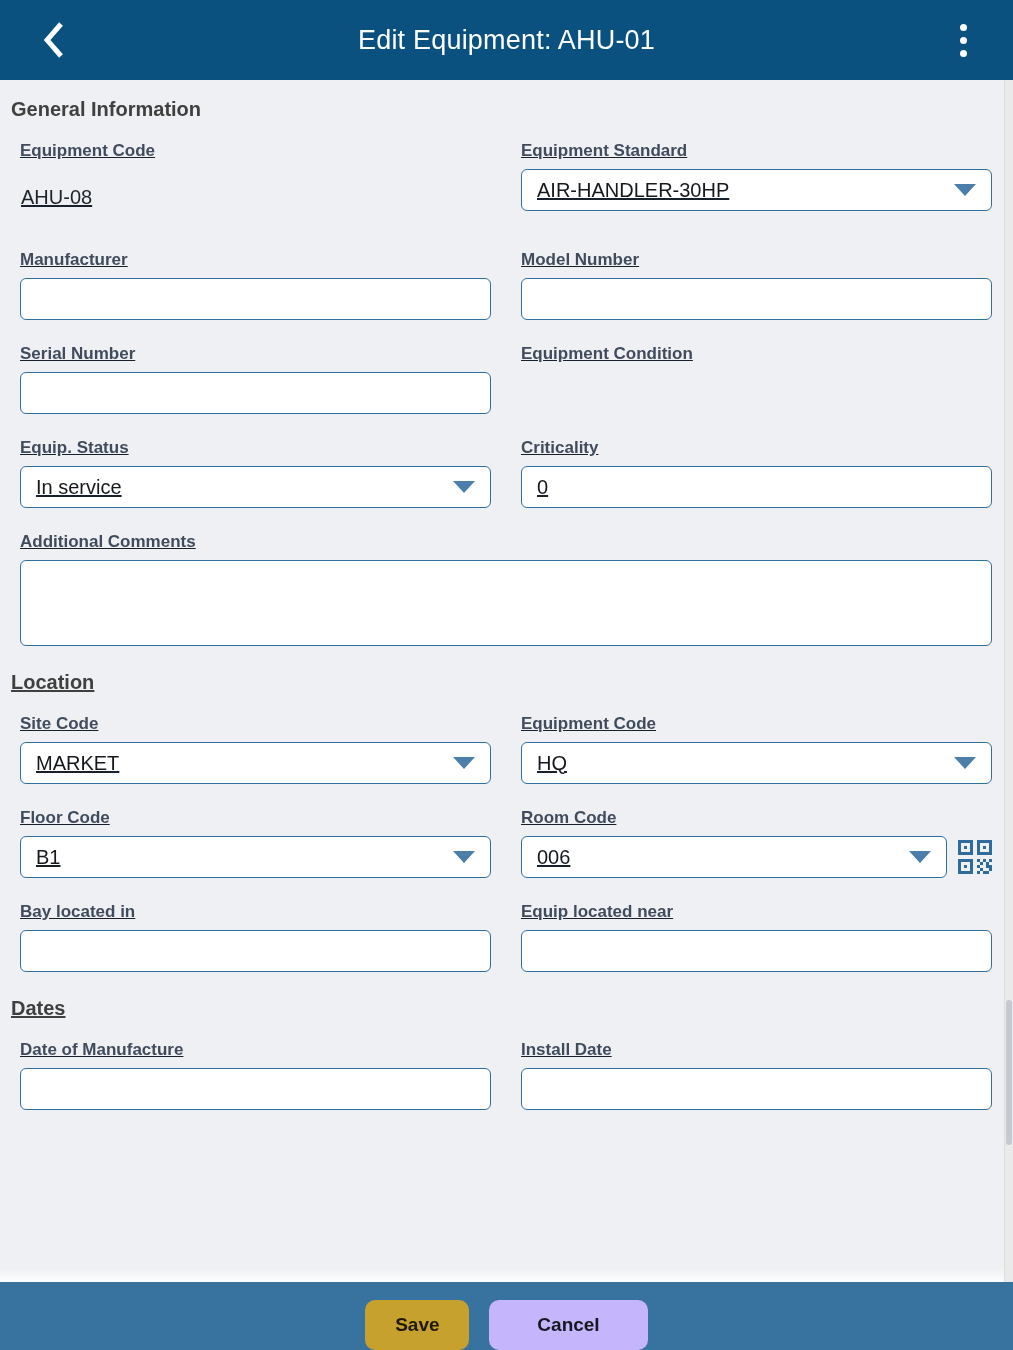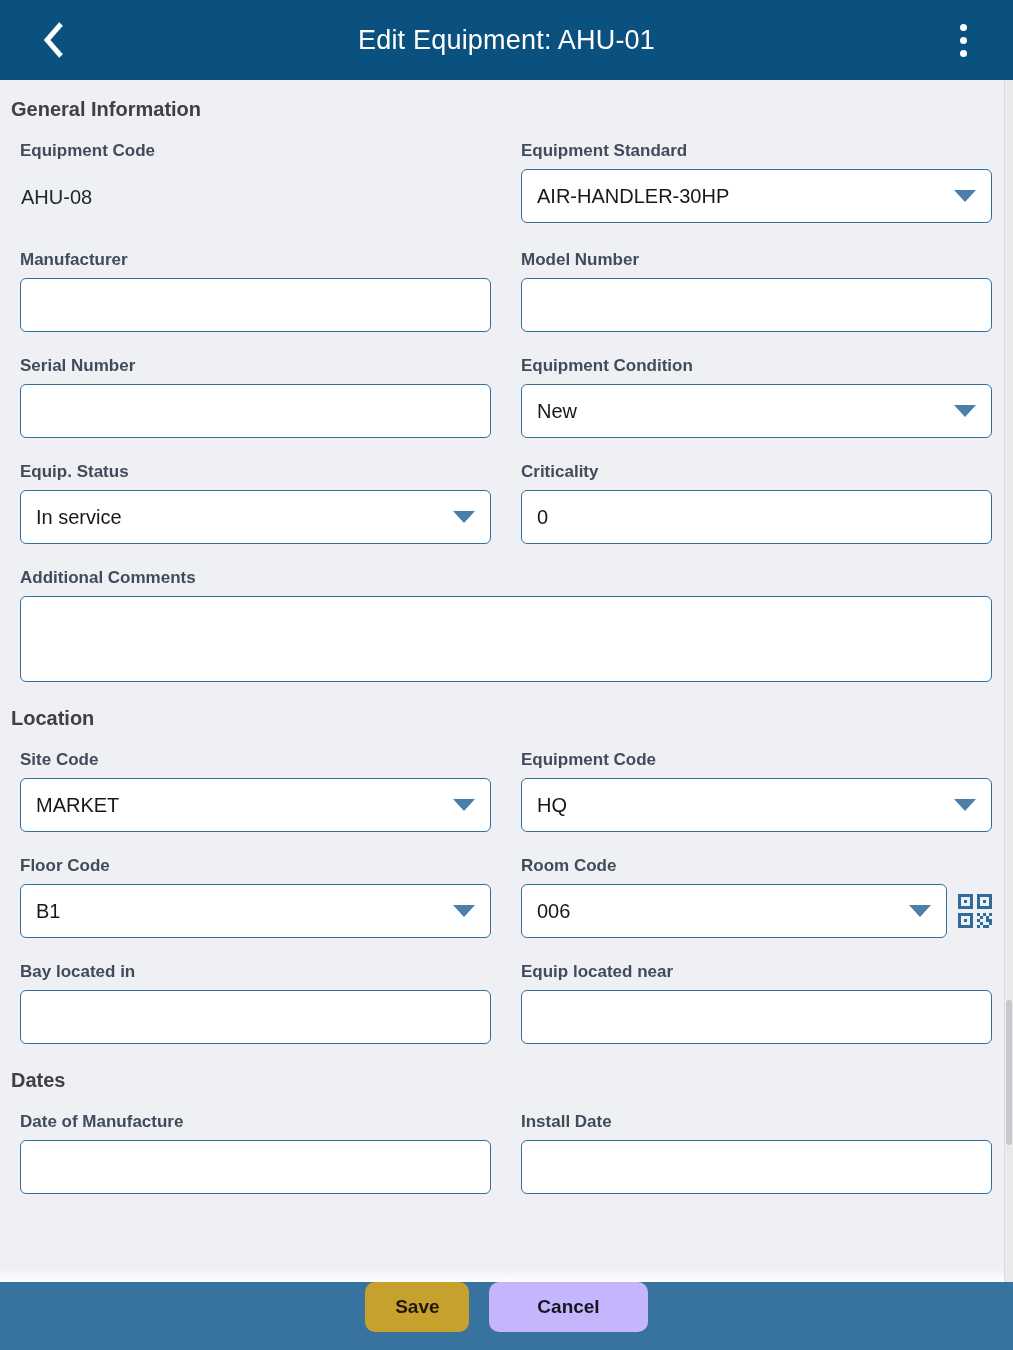--- a/index.html
+++ b/index.html
@@ -33,32 +33,32 @@
 
   
   .content {
     position:absolute; top:80px; left:0; right:0; bottom:0;
     padding:17px 21px 0 20px; overflow:hidden;
   }
   .section-title {
     color:#404040; font-size:20px; font-weight:bold; line-height:24px;
     margin:0 0 20px -9px;
   }
-  .section-title.subsequent { margin-top:16px; }
-
-  .row { display:flex; gap:30px; margin-bottom:24px; }
+  .section-title.subsequent { margin-top:16px;text-decoration:underline; }
+
+  .row { display:flex; gap:30px; margin-bottom:24px;text-decoration:underline; }
   .col { flex:1 1 0; min-width:0; }
 
   .field-label {
     font-size:17px; font-weight:bold; color:#404b5c;
     line-height:20px; margin-bottom:8px;
   }
   .box {
     background:#ffffff; border:1.5px solid #30709f; border-radius:6px;
-    height:54px; width:100%;
+    height:42px; width:100%;
     display:flex; align-items:center;
     padding:0 15px; font-size:20px; color:#15181d;
   }
   input.box { font-family:"Liberation Sans", sans-serif; outline:none; }
   .readonly-value {
     height:57px; display:flex; align-items:center;
     font-size:20px; color:#1e242c; margin-left:1px;
   }
   .select { justify-content:space-between; cursor:pointer; }
   .caret {
@@ -81,21 +81,21 @@
 
   
   .footer-fade {
     position:absolute; left:0; right:9px; bottom:68px; height:14px; z-index:4;
     background:linear-gradient(to bottom, rgba(255,255,255,0), rgba(255,255,255,0.88));
     pointer-events:none;
   }
   .footer-bar {
     position:absolute; left:0; right:0; bottom:0; height:68px;
     background:#38729e; z-index:5;
-    display:flex; align-items:flex-start; justify-content:center; gap:20px;
+    display:flex; align-items:flex-end; justify-content:center; gap:20px;
   }
   .btn {
     height:50px; border:none; border-radius:10px; cursor:pointer;
     font-family:"Liberation Sans", sans-serif; font-size:19px; font-weight:bold;
   }
   .btn-save   { background:#c7a12d; color:#20190a; min-width:104px; padding:0 28px; }
   .btn-cancel { background:#c4b5fd; color:#14181f; min-width:119px; padding:0 48px; }
 
   
   .scrollbar-track {
@@ -158,24 +158,20 @@
       </div>
     </div>
 
     <div class="row">
       <div class="col">
         <div class="field-label">Serial Number</div>
         <input class="box" type="text" value="" style="">
       </div>
       <div class="col">
         <div class="field-label">Equipment Condition</div>
-        <div class="box select">
-          <span>New</span>
-          <span class="caret"></span>
-        </div>
       </div>
     </div>
 
     <div class="row">
       <div class="col">
         <div class="field-label">Equip. Status</div>
         <div class="box select">
           <span>In service</span>
           <span class="caret"></span>
         </div>

